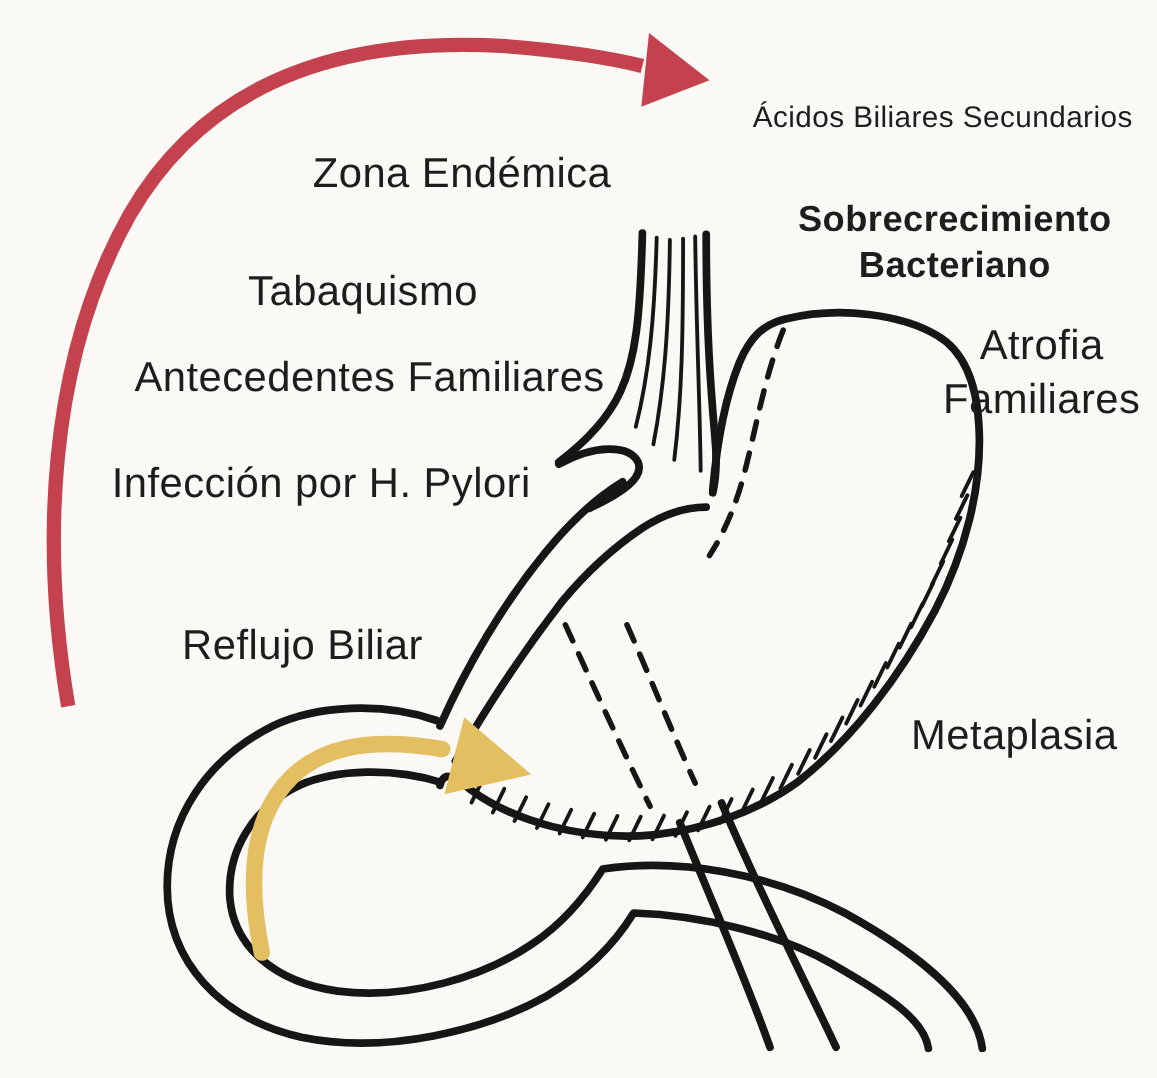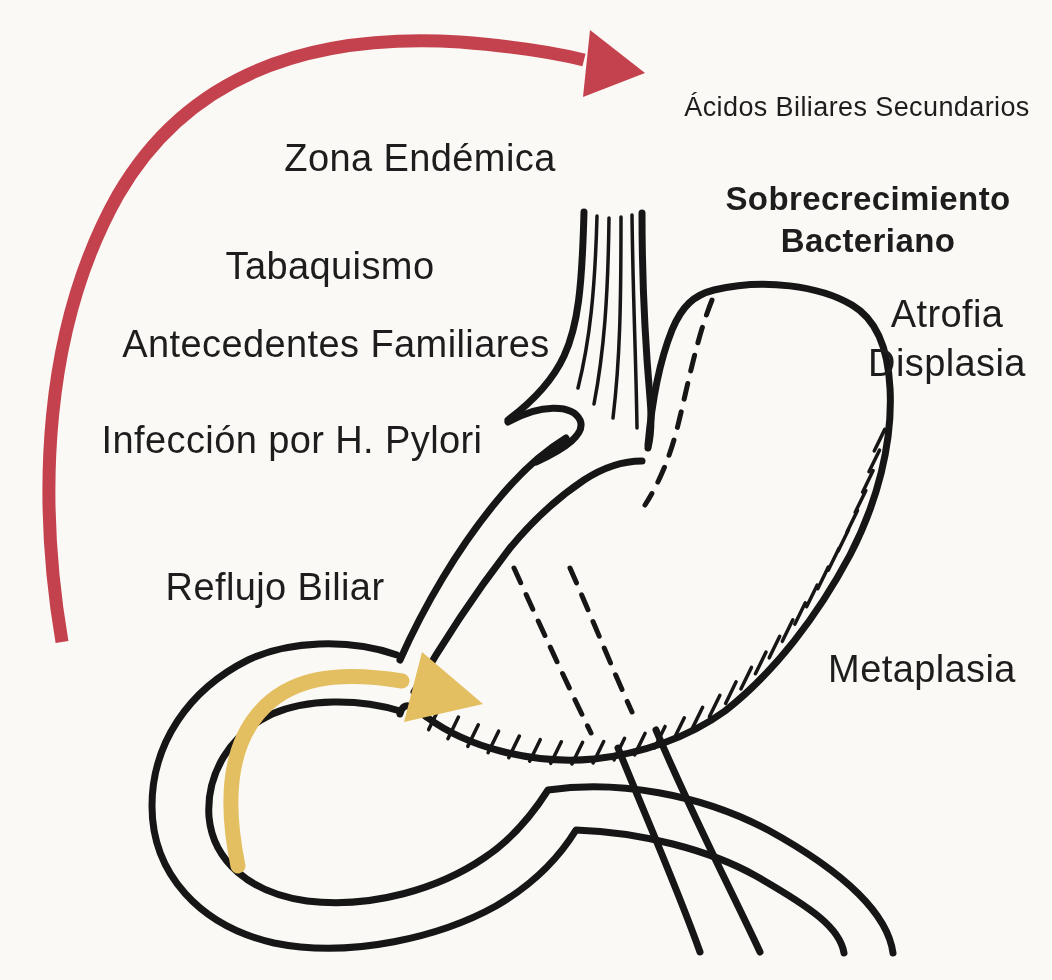--- a/index.html
+++ b/index.html
@@ -134,21 +134,21 @@
 
   <div class="lbl sz-big" style="left:275px;top:587px;">Reflujo Biliar</div>
 
   <div class="lbl sz-mid" style="left:868px;top:220px;">
     <div>Sobrecrecimiento</div>
     <div>Bacteriano</div>
   </div>
 
   <div class="lbl sz-big" style="left:947px;top:339px;">
     <div>Atrofia</div>
-    <div>Displasia</div>
+    <div>Familiares</div>
   </div>
 
   <div class="lbl sz-big" style="left:922px;top:629px;margin-top:40px;">
     <div>Metaplasia</div>
   </div>
 
 
 </div>
 
 </body></html>

